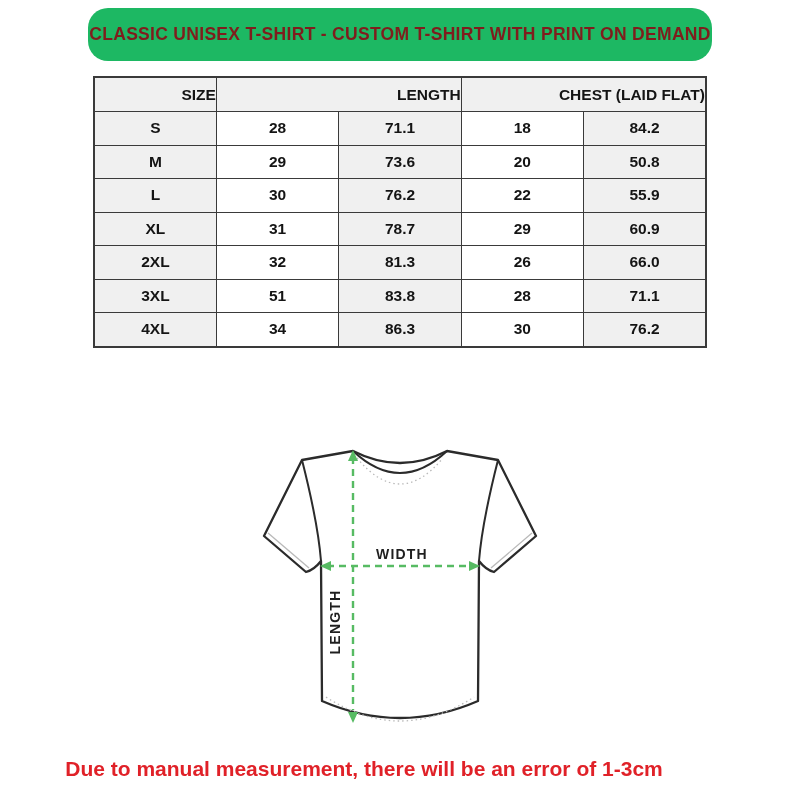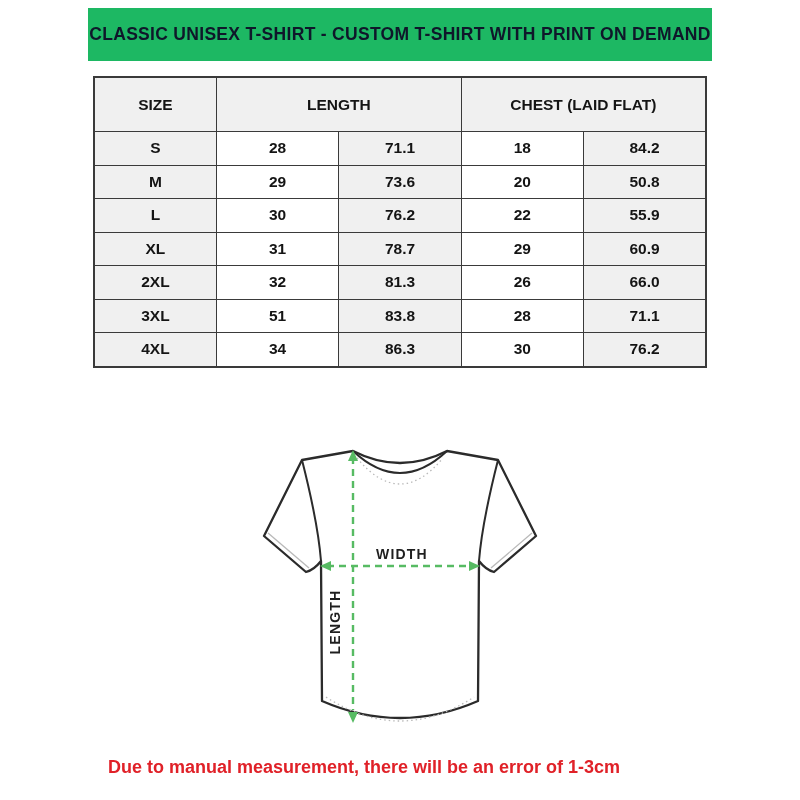--- a/index.html
+++ b/index.html
@@ -15,34 +15,34 @@
   }
   table.size-table{
     position:absolute;left:93px;top:76px;width:614px;
     border-collapse:collapse;table-layout:fixed;
     font-size:15.5px;font-weight:bold;color:#141414;text-align:center;
   }
   table.size-table,
   table.size-table th,
   table.size-table td{border:1.8px solid #3a3a3a;}
   table.size-table{border-width:2.2px;}
-  table.size-table th{height:33px;padding:10px;font-size:15.5px;}
+  table.size-table th{height:33px;padding:0;font-size:15.5px;text-align:right;}
   table.size-table td{height:32.5px;padding:0;}
   .cell-gray{background:#f0f0f0;}
   .cell-white{background:#ffffff;}
   .tshirt-wrap{position:absolute;left:256px;top:438px;width:288px;height:300px;}
   .note{
     position:absolute;left:0;top:757px;width:728px;text-align:center;
-    font-weight:bold;font-size:18px;
+    font-weight:bold;font-size:21px;
   }
 </style>
 </head>
 <body>
 
-<div class="banner" style="background:#1db863;color:#0f172a;">
+<div class="banner" style="background:#1db863;color:#7f1d1d;border-radius:20px;">
   <span>CLASSIC UNISEX T-SHIRT - CUSTOM T-SHIRT WITH PRINT ON DEMAND</span>
 </div>
 
 <table class="size-table">
   <colgroup>
     <col style="width:20%">
       <col style="width:20%">
       <col style="width:20%">
     <col style="width:20%">
       <col style="width:20%">

